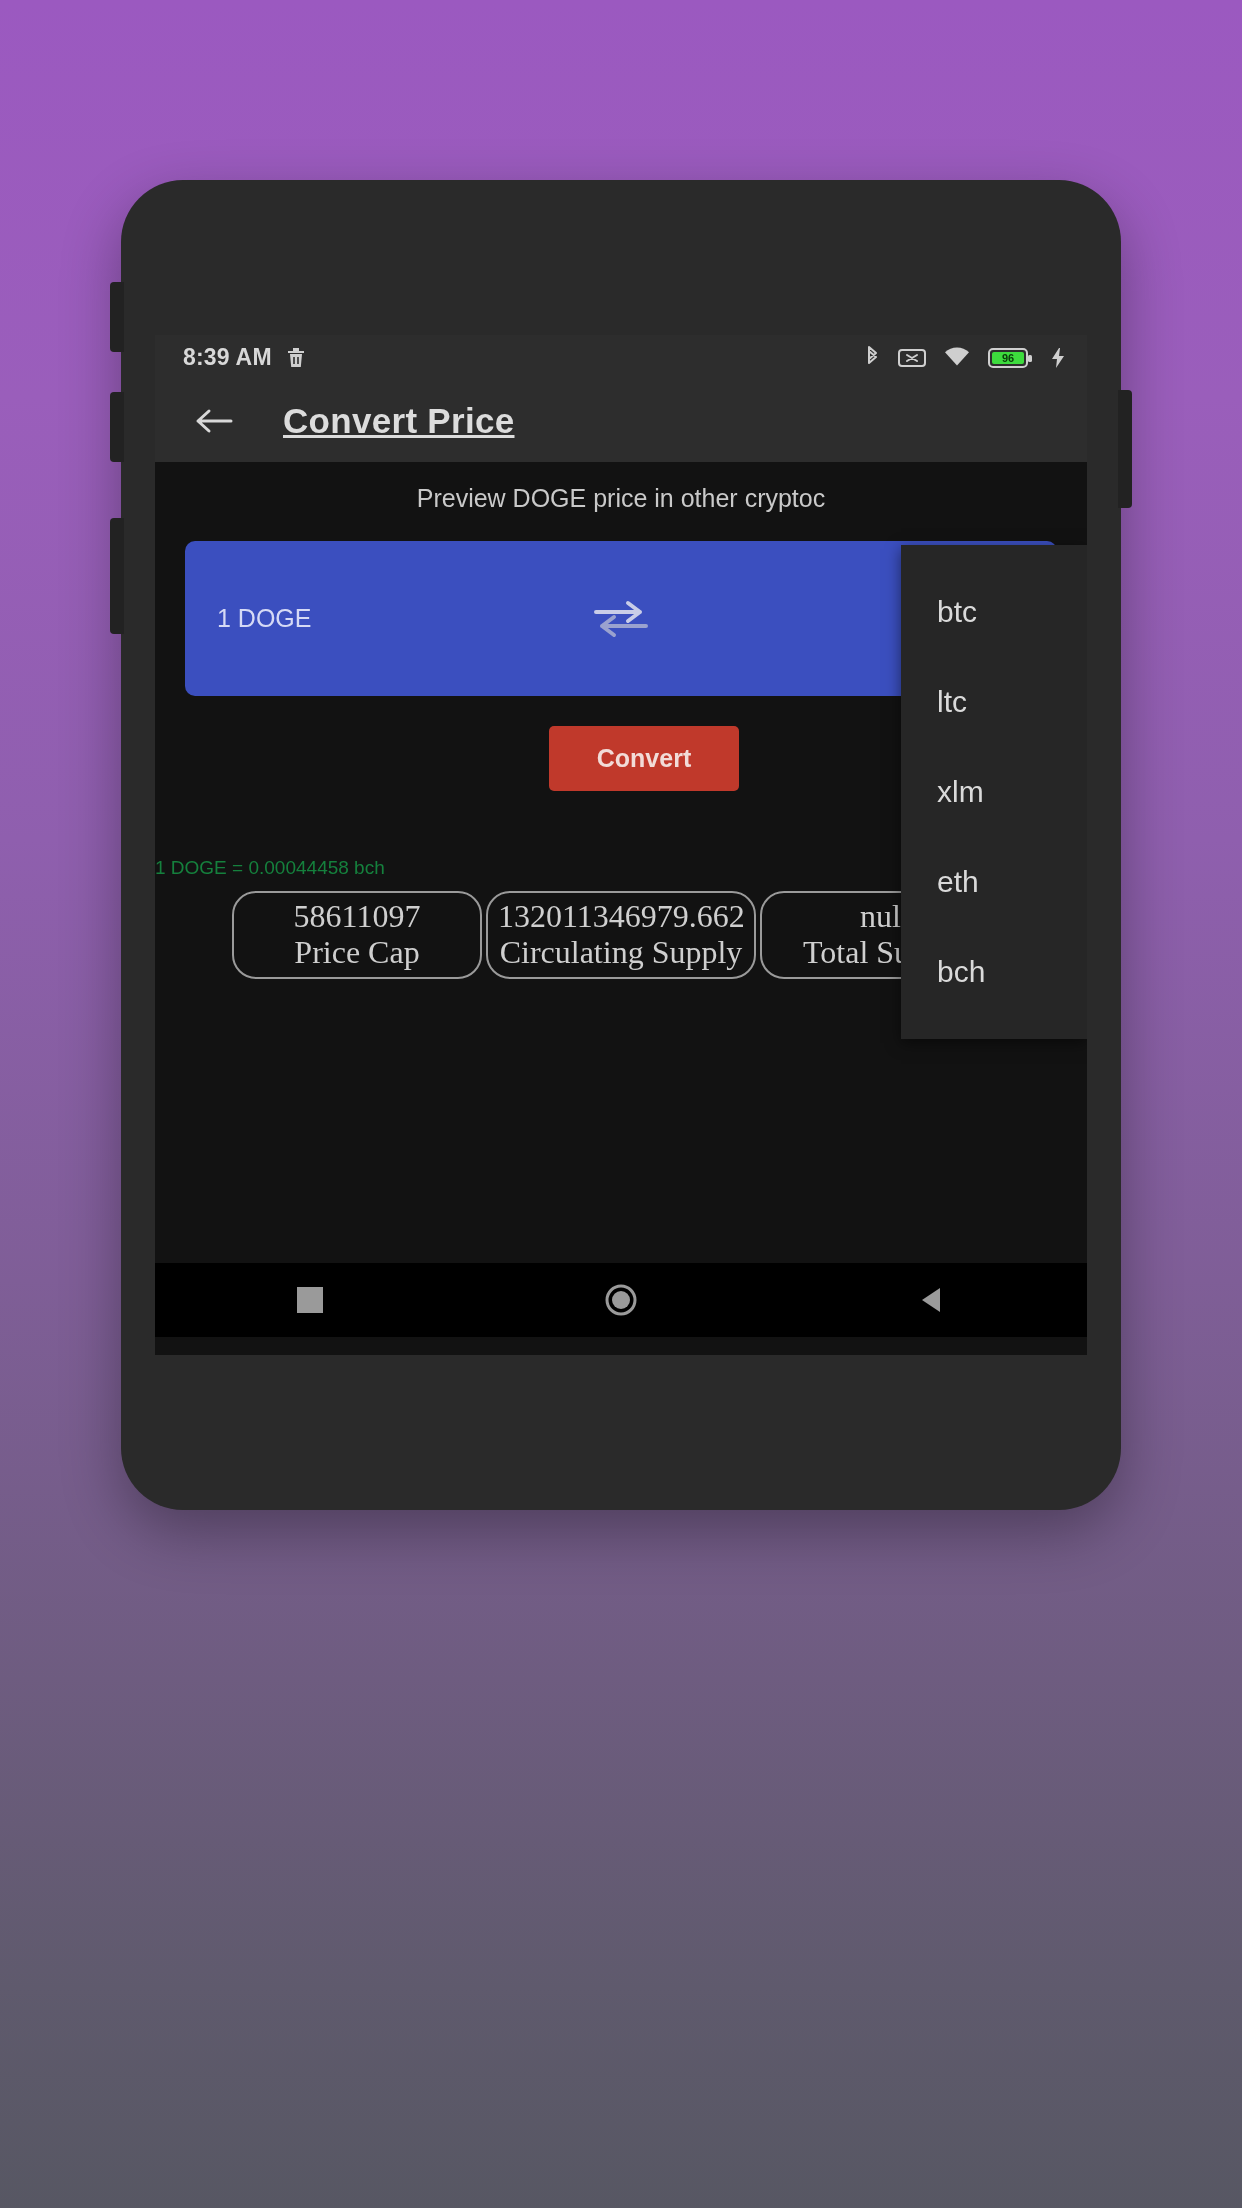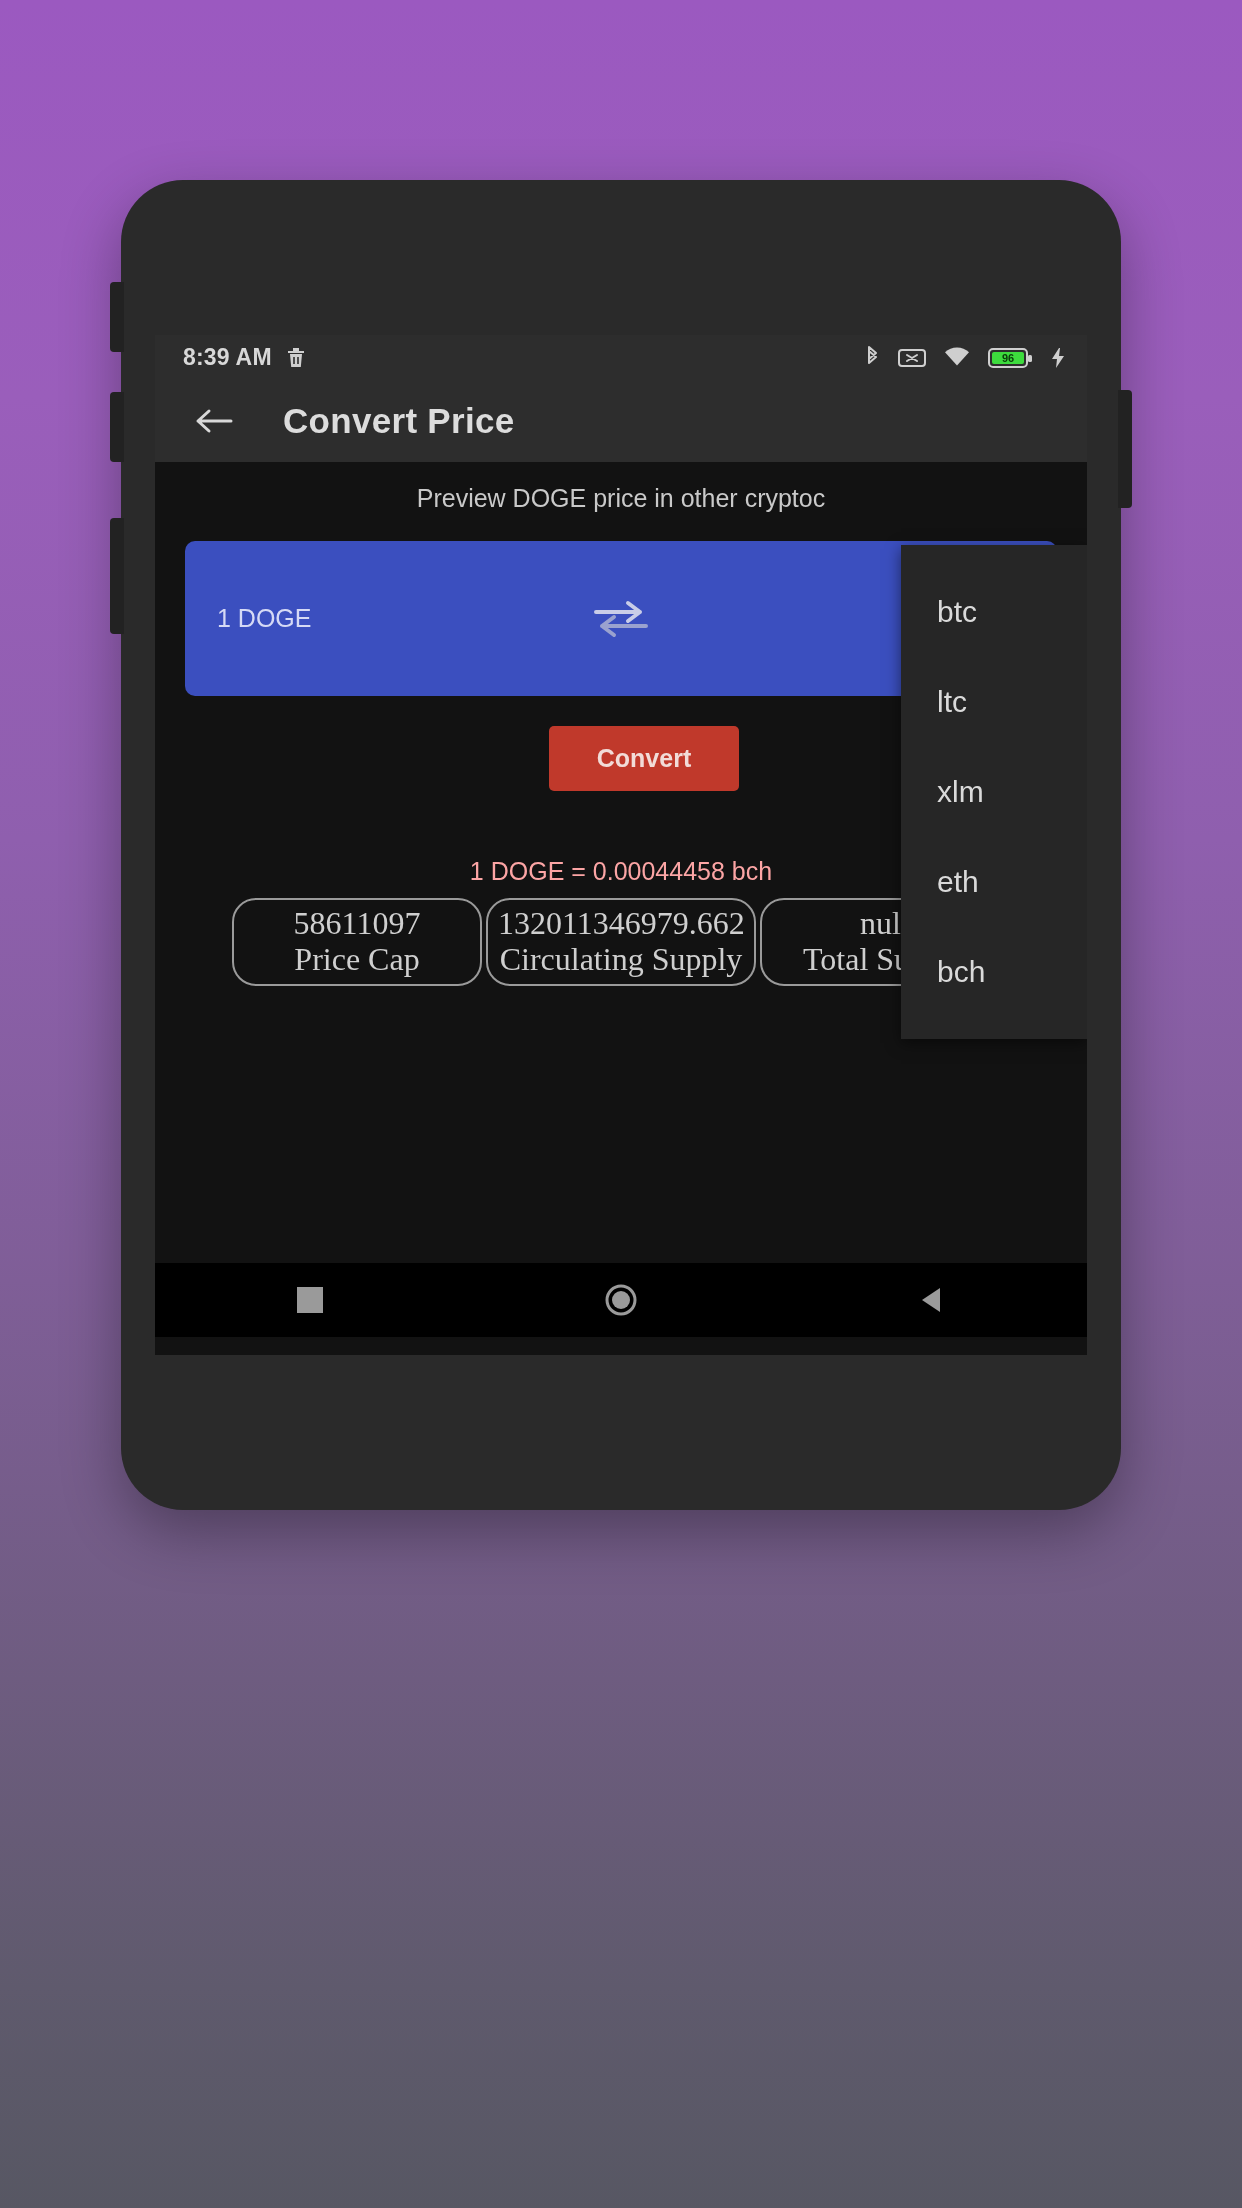--- a/index.html
+++ b/index.html
@@ -74,20 +74,21 @@
     width:46px;height:46px;
     display:flex;align-items:center;justify-content:center;
     cursor:pointer;
   }
   #app-title{
     margin-left:46px;
     font-size:35px;
     font-weight:bold;
     color:#dcdcdc;
     letter-spacing:0.3px;
+    text-decoration:underline;
   }
 
   
   #app-body{
     position:relative;
     background:#121212;
     height:875px;
   }
   #subtitle{
     text-align:center;
@@ -131,23 +132,23 @@
     font-weight:bold;
     border:none;
     border-radius:5px;
     padding:18px 48px;
     cursor:pointer;
     font-family:"Liberation Sans", sans-serif;
   }
 
   
   #result-line{
-    text-align:center;
-    color:#fca5a5;
-    font-size:25px;
+    text-align:left;
+    color:#15803d;
+    font-size:19px;
     margin-top:66px;
   }
 
   
   #stats-row{
     display:flex;
     justify-content:center;
     align-items:center;
     margin-top:12px;
     padding:0 14px;

